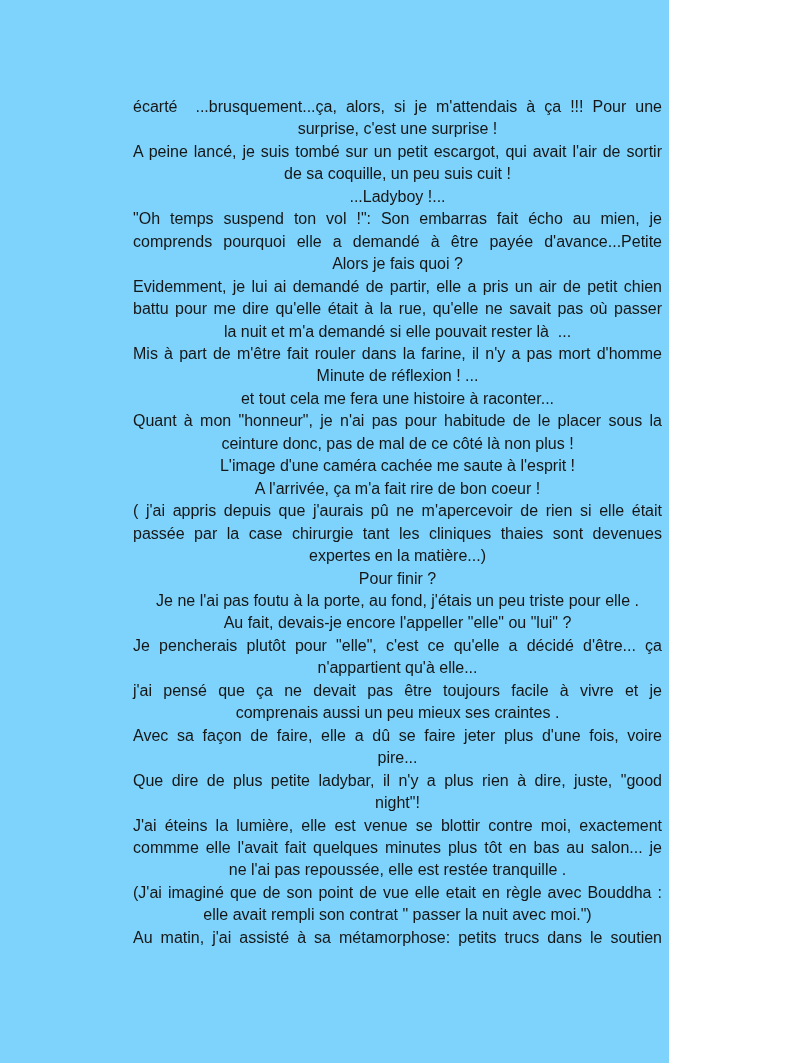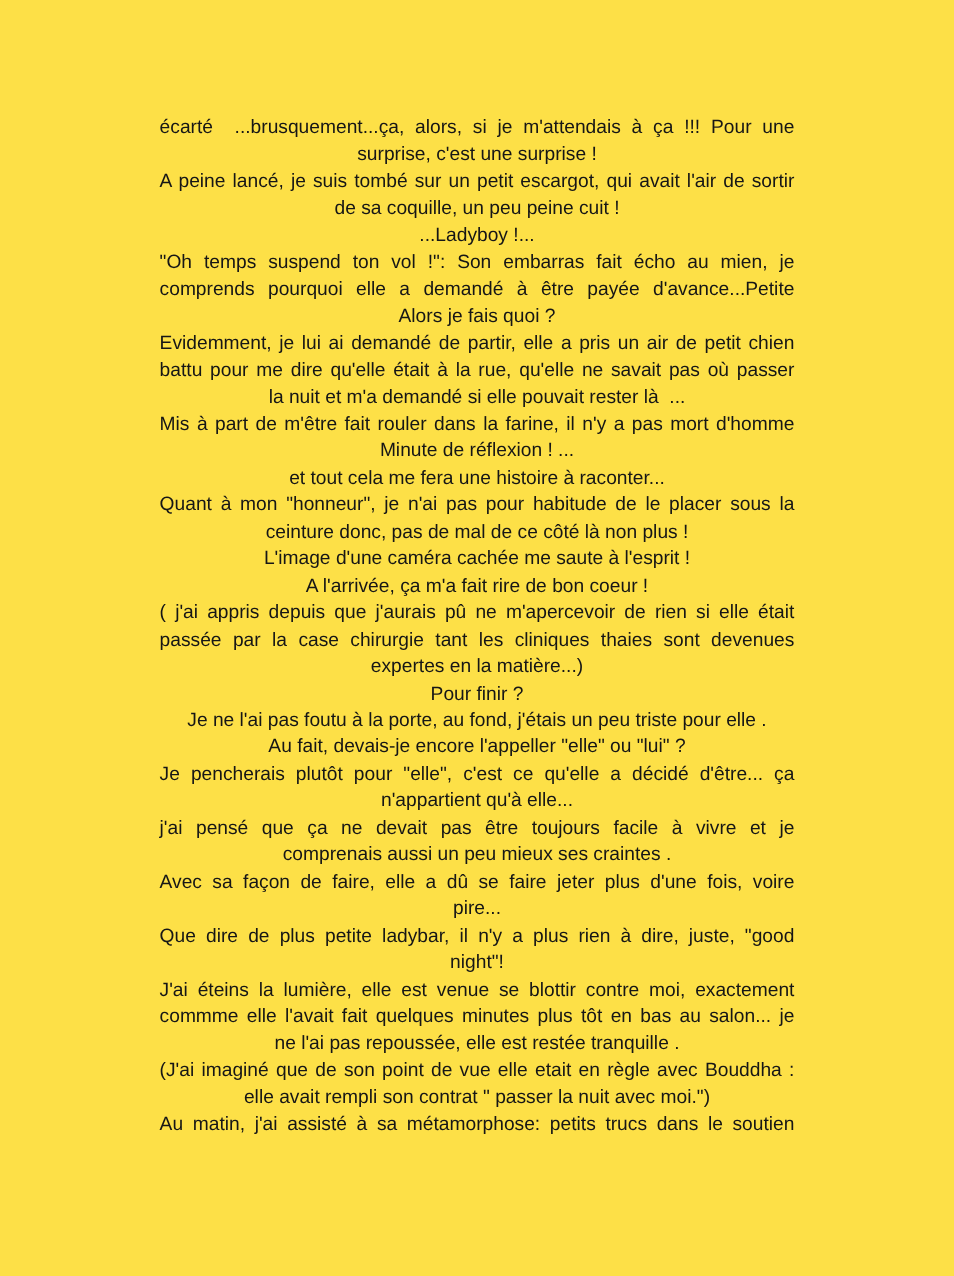--- a/index.html
+++ b/index.html
@@ -2,23 +2,23 @@
 <html><head>
 <meta charset="utf-8">
 <style>
   html, body {
     margin: 0;
     padding: 0;
     background: #ffffff;
   }
   .page {
     position: relative;
-    width: 795px;
+    width: 669px;
     height: 1063px;
-    background: #fde047;
+    background: #7dd3fc;
     overflow: hidden;
   }
   .text-block {
     position: absolute;
     left: 133px;
     top: 96px;
     width: 529px;
     font-family: "Liberation Sans", sans-serif;
     font-size: 16px;
     line-height: 22.45px;
@@ -46,21 +46,21 @@
   }
 </style>
 </head>
 <body>
 
 <div class="page">
   <div class="text-block" id="text-block">
       <div class="line j">écarté  ...brusquement...ça, alors, si je m'attendais à ça !!! Pour une</div>
       <div class="line">surprise, c'est une surprise !</div>
       <div class="line j">A peine lancé, je suis tombé sur un petit escargot, qui avait l'air de sortir</div>
-      <div class="line">de sa coquille, un peu peine cuit !</div>
+      <div class="line">de sa coquille, un peu suis cuit !</div>
       <div class="line">...Ladyboy !...</div>
       <div class="line j">"Oh temps suspend ton vol !": Son embarras fait écho au mien, je</div>
       <div class="line j">comprends pourquoi elle a demandé à être payée d'avance...Petite</div>
       <div class="line">Alors je fais quoi ?</div>
       <div class="line j">Evidemment, je lui ai demandé de partir, elle a pris un air de petit chien</div>
       <div class="line j">battu pour me dire qu'elle était à la rue, qu'elle ne savait pas où passer</div>
       <div class="line">la nuit et m'a demandé si elle pouvait rester là  ...</div>
       <div class="line j">Mis à part de m'être fait rouler dans la farine, il n'y a pas mort d'homme</div>
       <div class="line">Minute de réflexion ! ...</div>
       <div class="line">et tout cela me fera une histoire à raconter...</div>

